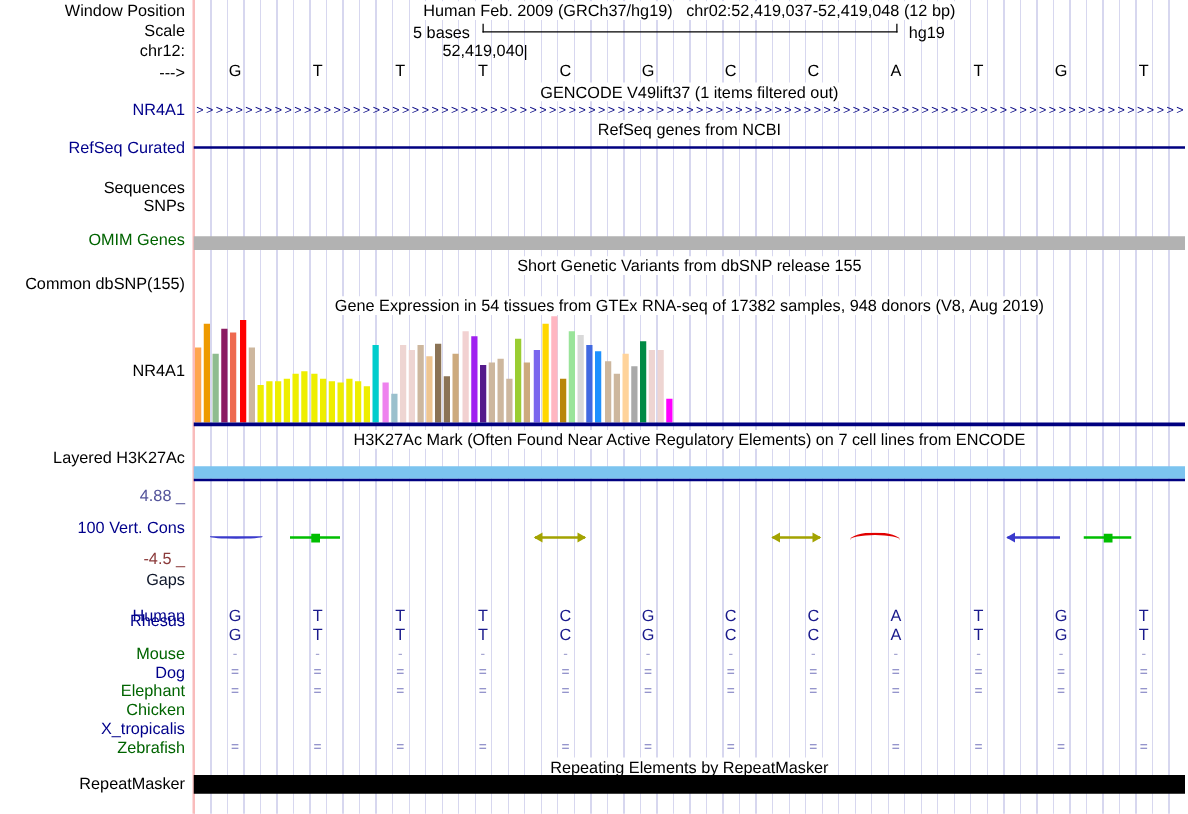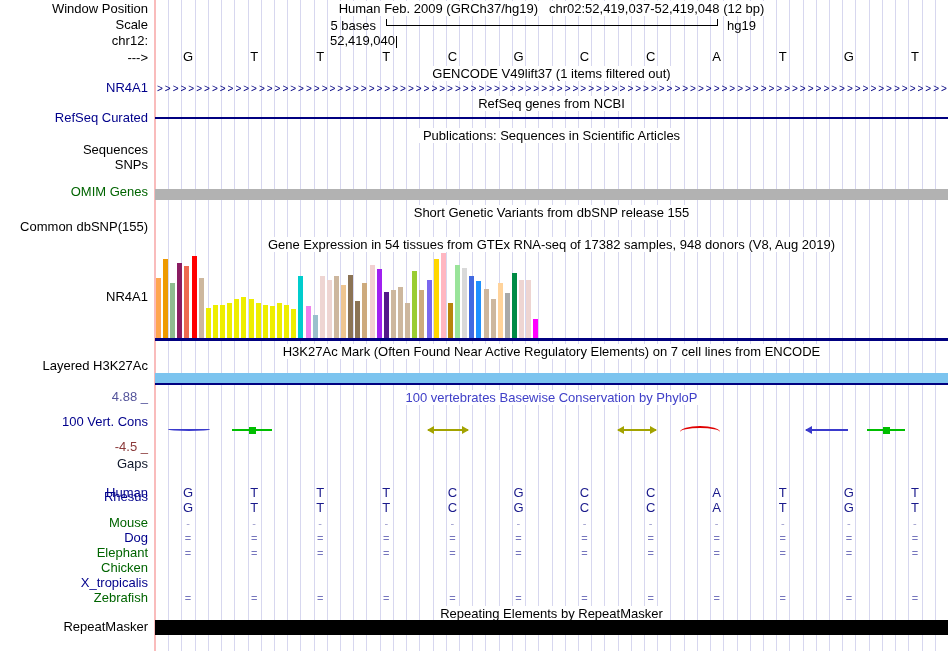--- a/index.html
+++ b/index.html
@@ -17,21 +17,21 @@
   .track { position:absolute; left:155px; top:0; width:793px; height:651px;
            background:repeating-linear-gradient(to right,#D7D7EF 0px,#D7D7EF 1px,transparent 1px,transparent 13.2167px); }
   .pink-guide { position:absolute; left:-1px; top:0; width:2px; height:651px; background:#F9BCBC; }
   .ctitle { position:absolute; left:0; width:100%; height:13px; line-height:13px; text-align:center; white-space:nowrap; }
   .ctitle > span { background:#fff; padding:0 4px; }
   .pre { white-space:pre; }
   .abs { position:absolute; }
   
   .ruler { position:absolute; left:231px; top:19px; width:332px; height:7px;
            border-left:1px solid #000; border-right:1px solid #000; border-bottom:1px solid #000; }
-  .coord { position:absolute; width:176px; height:13px; line-height:13px; text-align:right; }
+  .coord { position:absolute; width:200px; height:13px; line-height:13px; text-align:right; }
   .tick { display:inline-block; width:1px; height:12px; background:#000; vertical-align:middle; margin-left:1px; }
   
   .cellrow { position:absolute; left:0; width:100%; height:14px; }
   .cell { position:absolute; top:0; width:66.08px; height:14px; line-height:14px; text-align:center; }
   .cell.nt { font-size:13px; }
   .cell.sym { font-size:11px; color:#7575BD; }
   .cell.dash { font-size:11px; color:#9C9CCC; }
   
   .fullbar { position:absolute; left:0; width:100%; }
   .arrows { position:absolute; left:2px; right:0; top:83px; height:11px; overflow:hidden;
@@ -108,21 +108,20 @@
         <div class="cell nt" style="left: 660.833px;">G</div>
         <div class="cell nt" style="left: 726.917px;">T</div>
       </div>
 
     <div class="ctitle" style="top:67px"><span>GENCODE V49lift37 (1 items filtered out)</span></div>
     <div class="arrows">&gt;&gt;&gt;&gt;&gt;&gt;&gt;&gt;&gt;&gt;&gt;&gt;&gt;&gt;&gt;&gt;&gt;&gt;&gt;&gt;&gt;&gt;&gt;&gt;&gt;&gt;&gt;&gt;&gt;&gt;&gt;&gt;&gt;&gt;&gt;&gt;&gt;&gt;&gt;&gt;&gt;&gt;&gt;&gt;&gt;&gt;&gt;&gt;&gt;&gt;&gt;&gt;&gt;&gt;&gt;&gt;&gt;&gt;&gt;&gt;&gt;&gt;&gt;&gt;&gt;&gt;&gt;&gt;&gt;&gt;&gt;&gt;&gt;&gt;&gt;&gt;&gt;&gt;&gt;&gt;&gt;&gt;&gt;&gt;&gt;&gt;&gt;&gt;&gt;&gt;&gt;&gt;&gt;&gt;&gt;&gt;&gt;&gt;&gt;&gt;&gt;&gt;&gt;&gt;&gt;&gt;&gt;&gt;&gt;&gt;&gt;&gt;&gt;&gt;&gt;&gt;&gt;&gt;&gt;&gt;&gt;&gt;&gt;&gt;&gt;&gt;&gt;&gt;&gt;&gt;&gt;&gt;&gt;&gt;&gt;&gt;&gt;&gt;&gt;&gt;</div>
 
     <div class="ctitle" style="top:97px"><span>RefSeq genes from NCBI</span></div>
     <div class="fullbar" style="top:117px;height:2px;background:#000080"></div>
 
-    <div class="ctitle" style="top:129px"><span>Publications: Sequences in Scientific Articles</span></div>
 
     <div class="fullbar" style="top:189px;height:11px;background:#B2B2B2"></div>
 
     <div class="ctitle" style="top:206px"><span>Short Genetic Variants from dbSNP release 155</span></div>
 
     <div class="ctitle" style="top:238px"><span>Gene Expression in 54 tissues from GTEx RNA-seq of 17382 samples, 948 donors (V8, Aug 2019)</span></div>
     <div id="gtex-chart" class="gtex-chart">
         <div class="bar" style="left: 0px; height: 59.84px; background: rgb(255, 165, 79);"></div>
         <div class="bar" style="left: 7.12px; height: 79.2px; background: rgb(238, 154, 0);"></div>
         <div class="bar" style="left: 14.24px; height: 54.56px; background: rgb(143, 188, 143);"></div>
@@ -177,21 +176,20 @@
         <div class="bar" style="left: 363.12px; height: 58.08px; background: rgb(238, 213, 210);"></div>
         <div class="bar" style="left: 370.24px; height: 58.08px; background: rgb(238, 213, 210);"></div>
         <div class="bar" style="left: 377.36px; height: 19.36px; background: rgb(255, 0, 255);"></div>
       </div>
     <div class="fullbar" style="top:338px;height:3px;background:#000080"></div>
 
     <div class="ctitle" style="top:345px"><span>H3K27Ac Mark (Often Found Near Active Regulatory Elements) on 7 cell lines from ENCODE</span></div>
     <div class="fullbar" style="top:373px;height:10px;background:#7CC4EF"></div>
     <div class="fullbar" style="top:383px;height:2px;background:#000080"></div>
 
-    <div class="ctitle blue-title" style="top:391px"><span>100 vertebrates Basewise Conservation by PhyloP</span></div>
     <div id="cons-marks">
         <div class="mark wave" style="left: 13px; width: 42px; color: rgb(58, 58, 204);">
           <span class="ln"></span>
         </div>
         <div class="mark line-square" style="left: 77px; width: 40px; color: rgb(0, 190, 0);">
           <span class="ln"></span>
           <span class="sq"></span>
         </div>
         <div class="mark double-arrow" style="left: 273px; width: 40px; color: rgb(163, 163, 0);">
           <span class="ln"></span>

